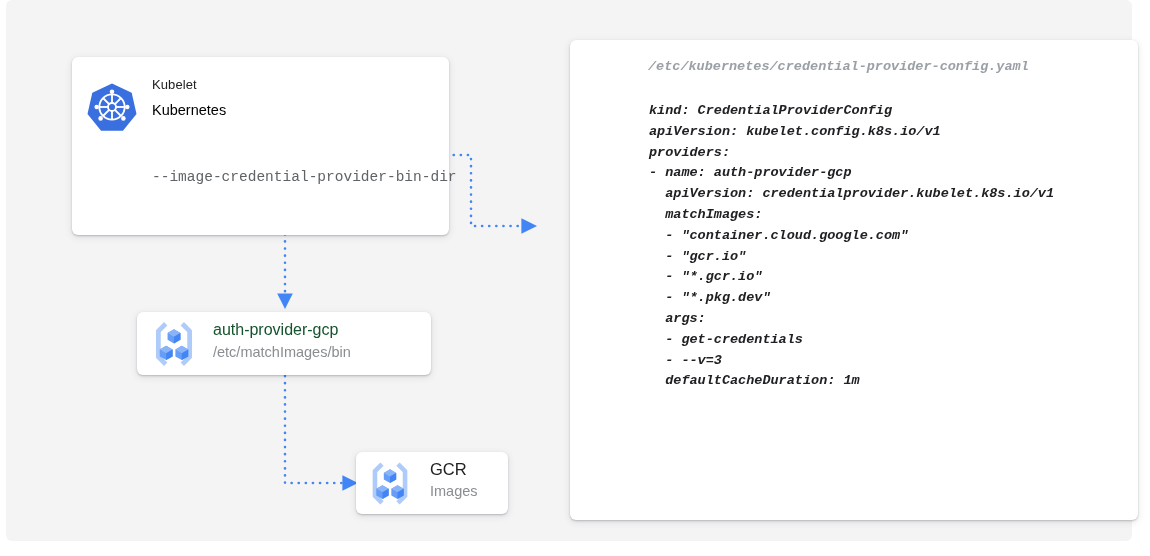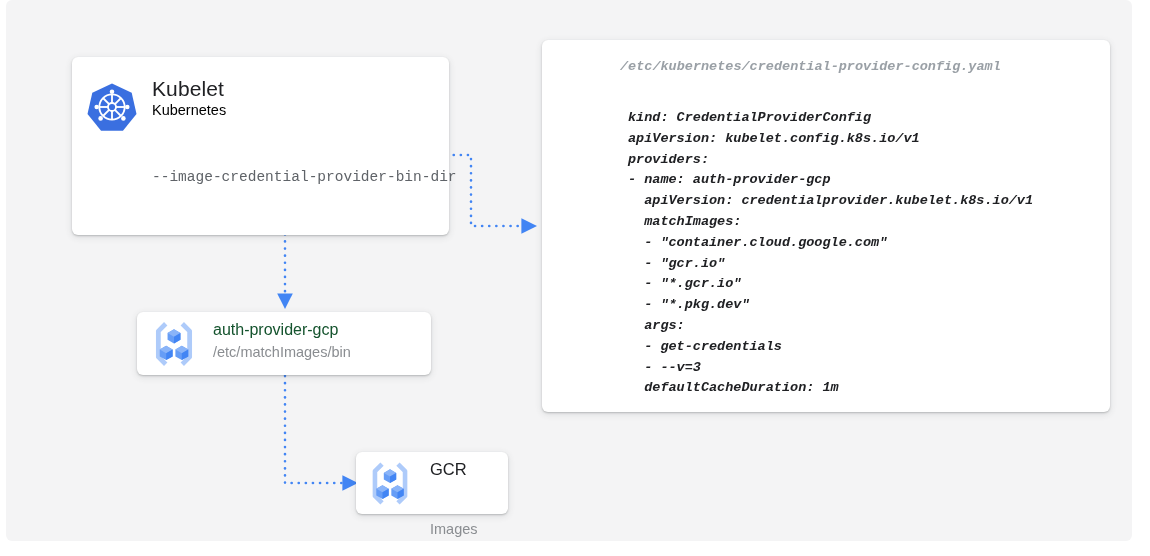--- a/index.html
+++ b/index.html
@@ -49,21 +49,21 @@
     position: absolute;
     left: 12px;
     top: 22px;
     width: 56px;
     height: 56px;
   }
   #kubelet-title {
     position: absolute;
     left: 80px;
     top: 20px;
-    font-size: 21px;
+    font-size: 13px;
     color: #202124;
     letter-spacing: 0.1px;
   }
   #kubelet-subtitle {
     position: absolute;
     left: 80px;
     top: 45px;
     font-size: 14.5px;
     color: #000000;
   }
@@ -126,29 +126,28 @@
     top: 8px;
     font-size: 16.5px;
     color: #202124;
   }
   #gcr-subtitle {
     position: absolute;
     left: 74px;
     top: 31px;
     font-size: 14.5px;
     color: #8a8d91;
-    margin-top: 38px;
   }
 
   
   #yaml-card {
-    left: 542px;
+    left: 570px;
     top: 40px;
     width: 568px;
-    height: 372px;
+    height: 480px;
   }
   #yaml-path {
     position: absolute;
     left: 78px;
     top: 19px;
     font-family: "Liberation Mono", "DejaVu Sans Mono", monospace;
     font-size: 13.5px;
     font-weight: bold;
     font-style: italic;
     color: #9aa0a6;
@@ -158,21 +157,21 @@
     position: absolute;
     left: 78px;
     top: 60px;
     font-family: "Liberation Mono", "DejaVu Sans Mono", monospace;
     font-size: 13.5px;
     font-weight: bold;
     font-style: italic;
     color: #202124;
     line-height: 20.8px;
     white-space: pre;
-    margin: 8px;
+    margin: 1px;
   }
 
   
   #connectors {
     position: absolute;
     left: 0;
     top: 0;
     width: 1150px;
     height: 556px;
     pointer-events: none;

